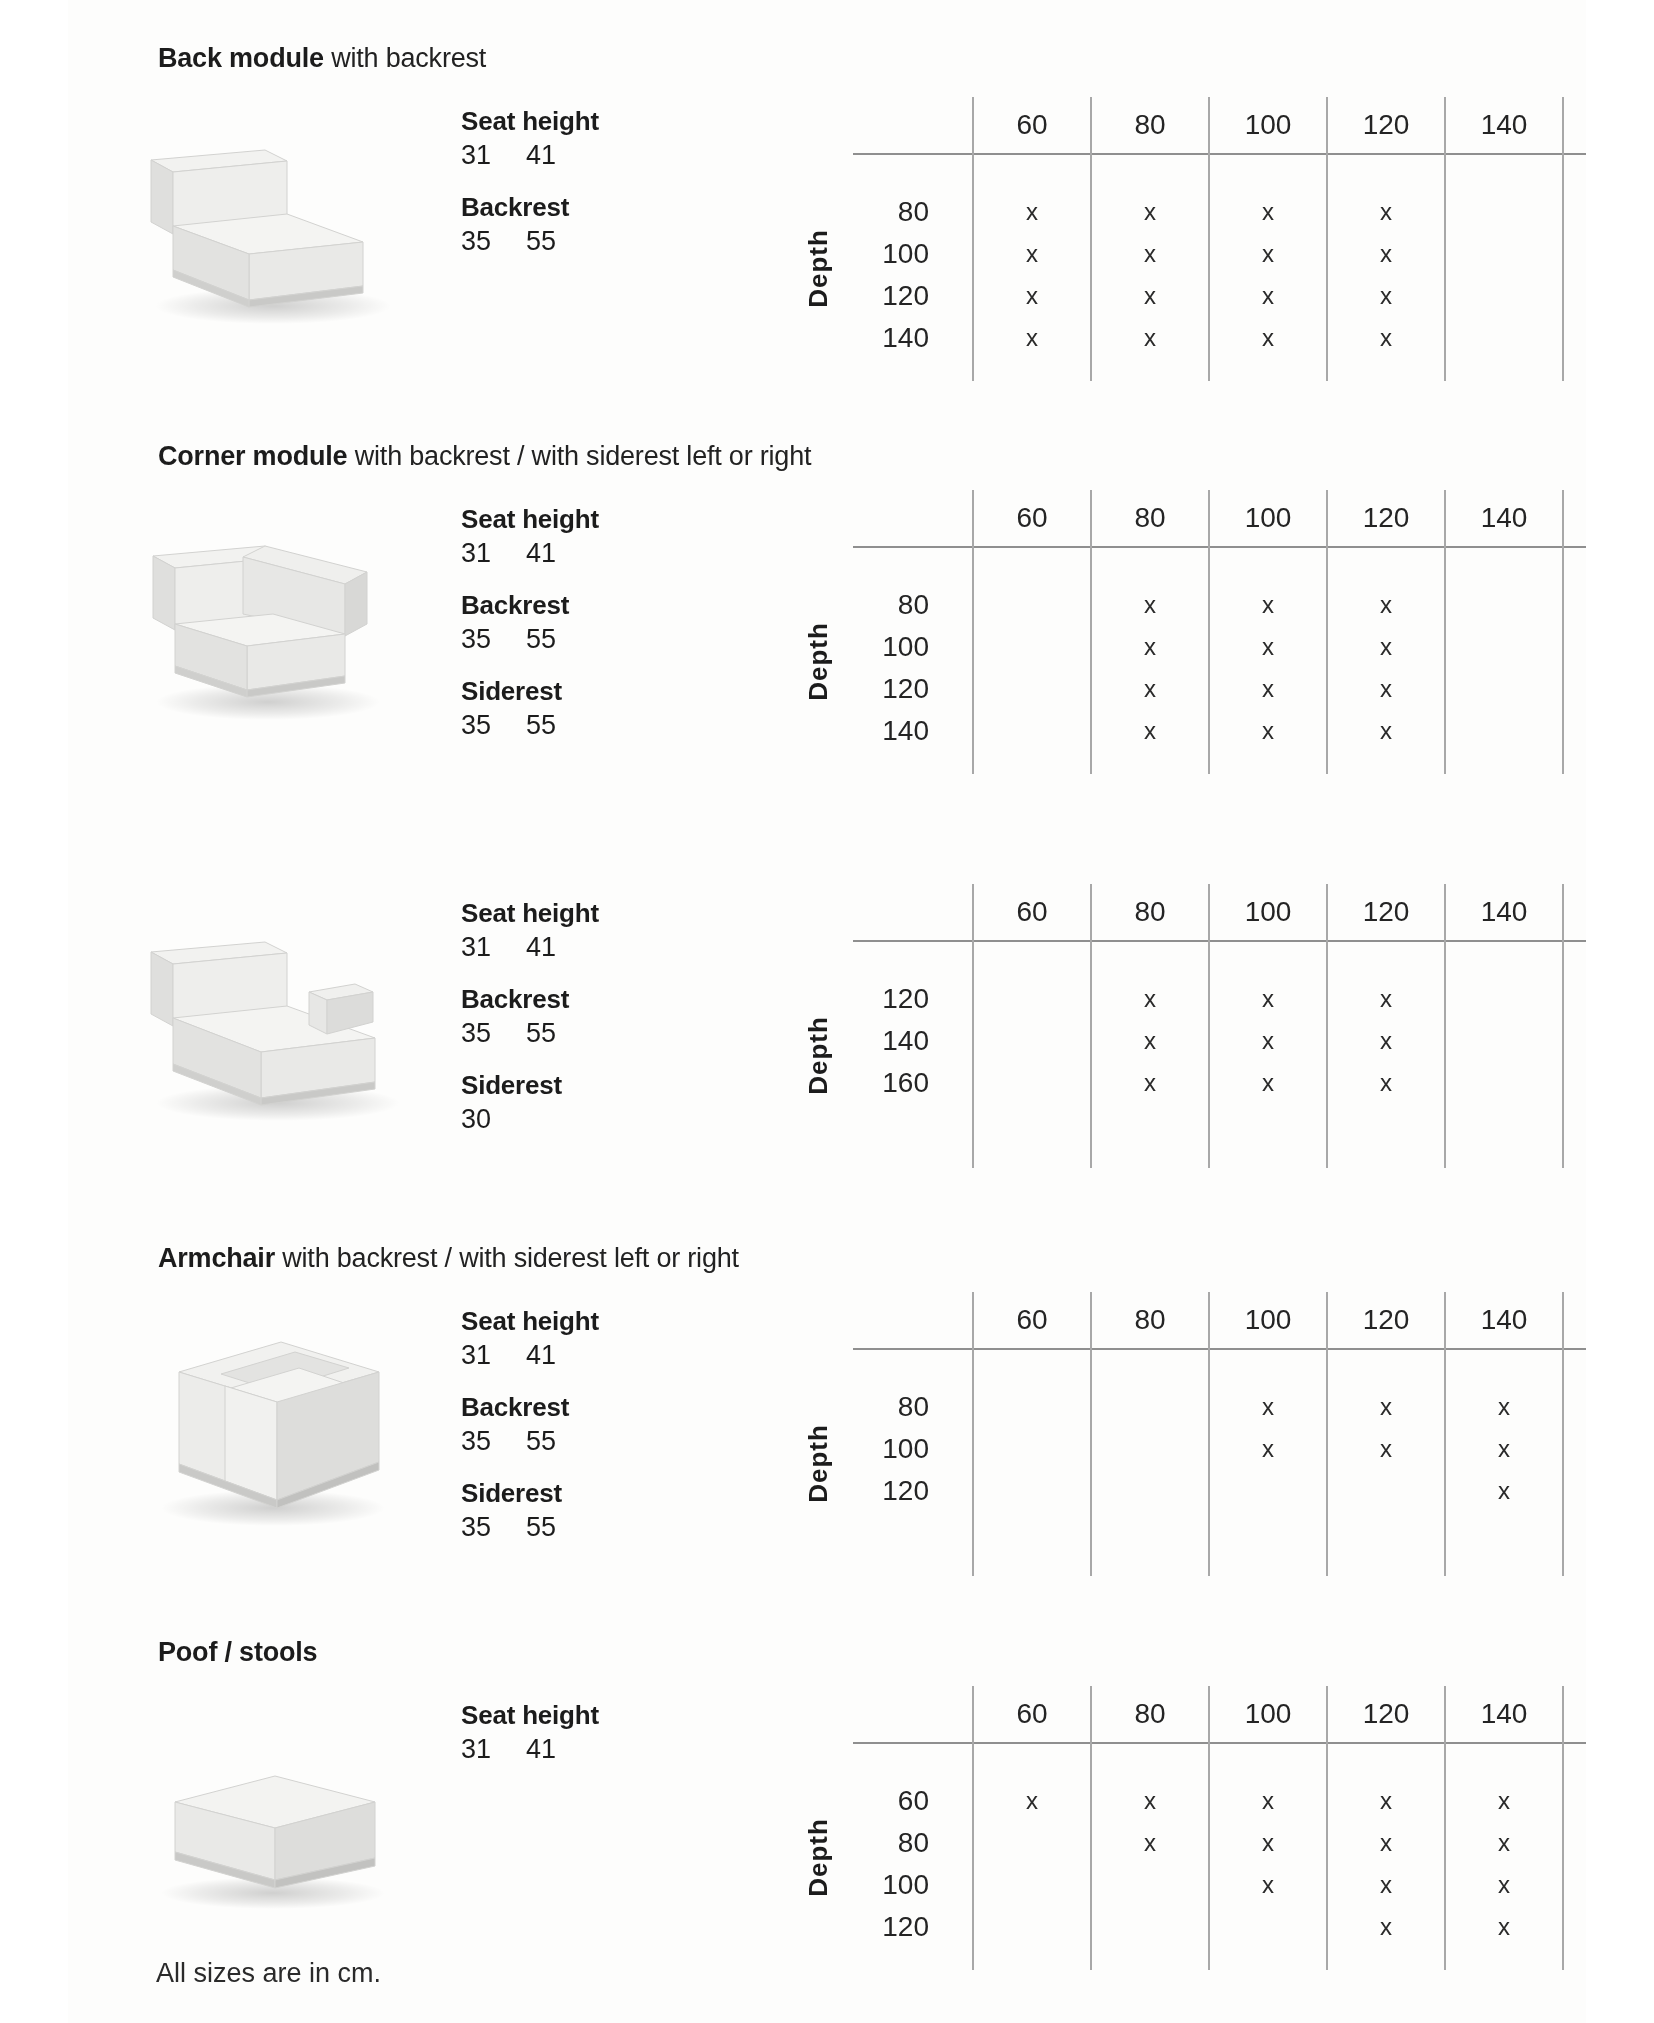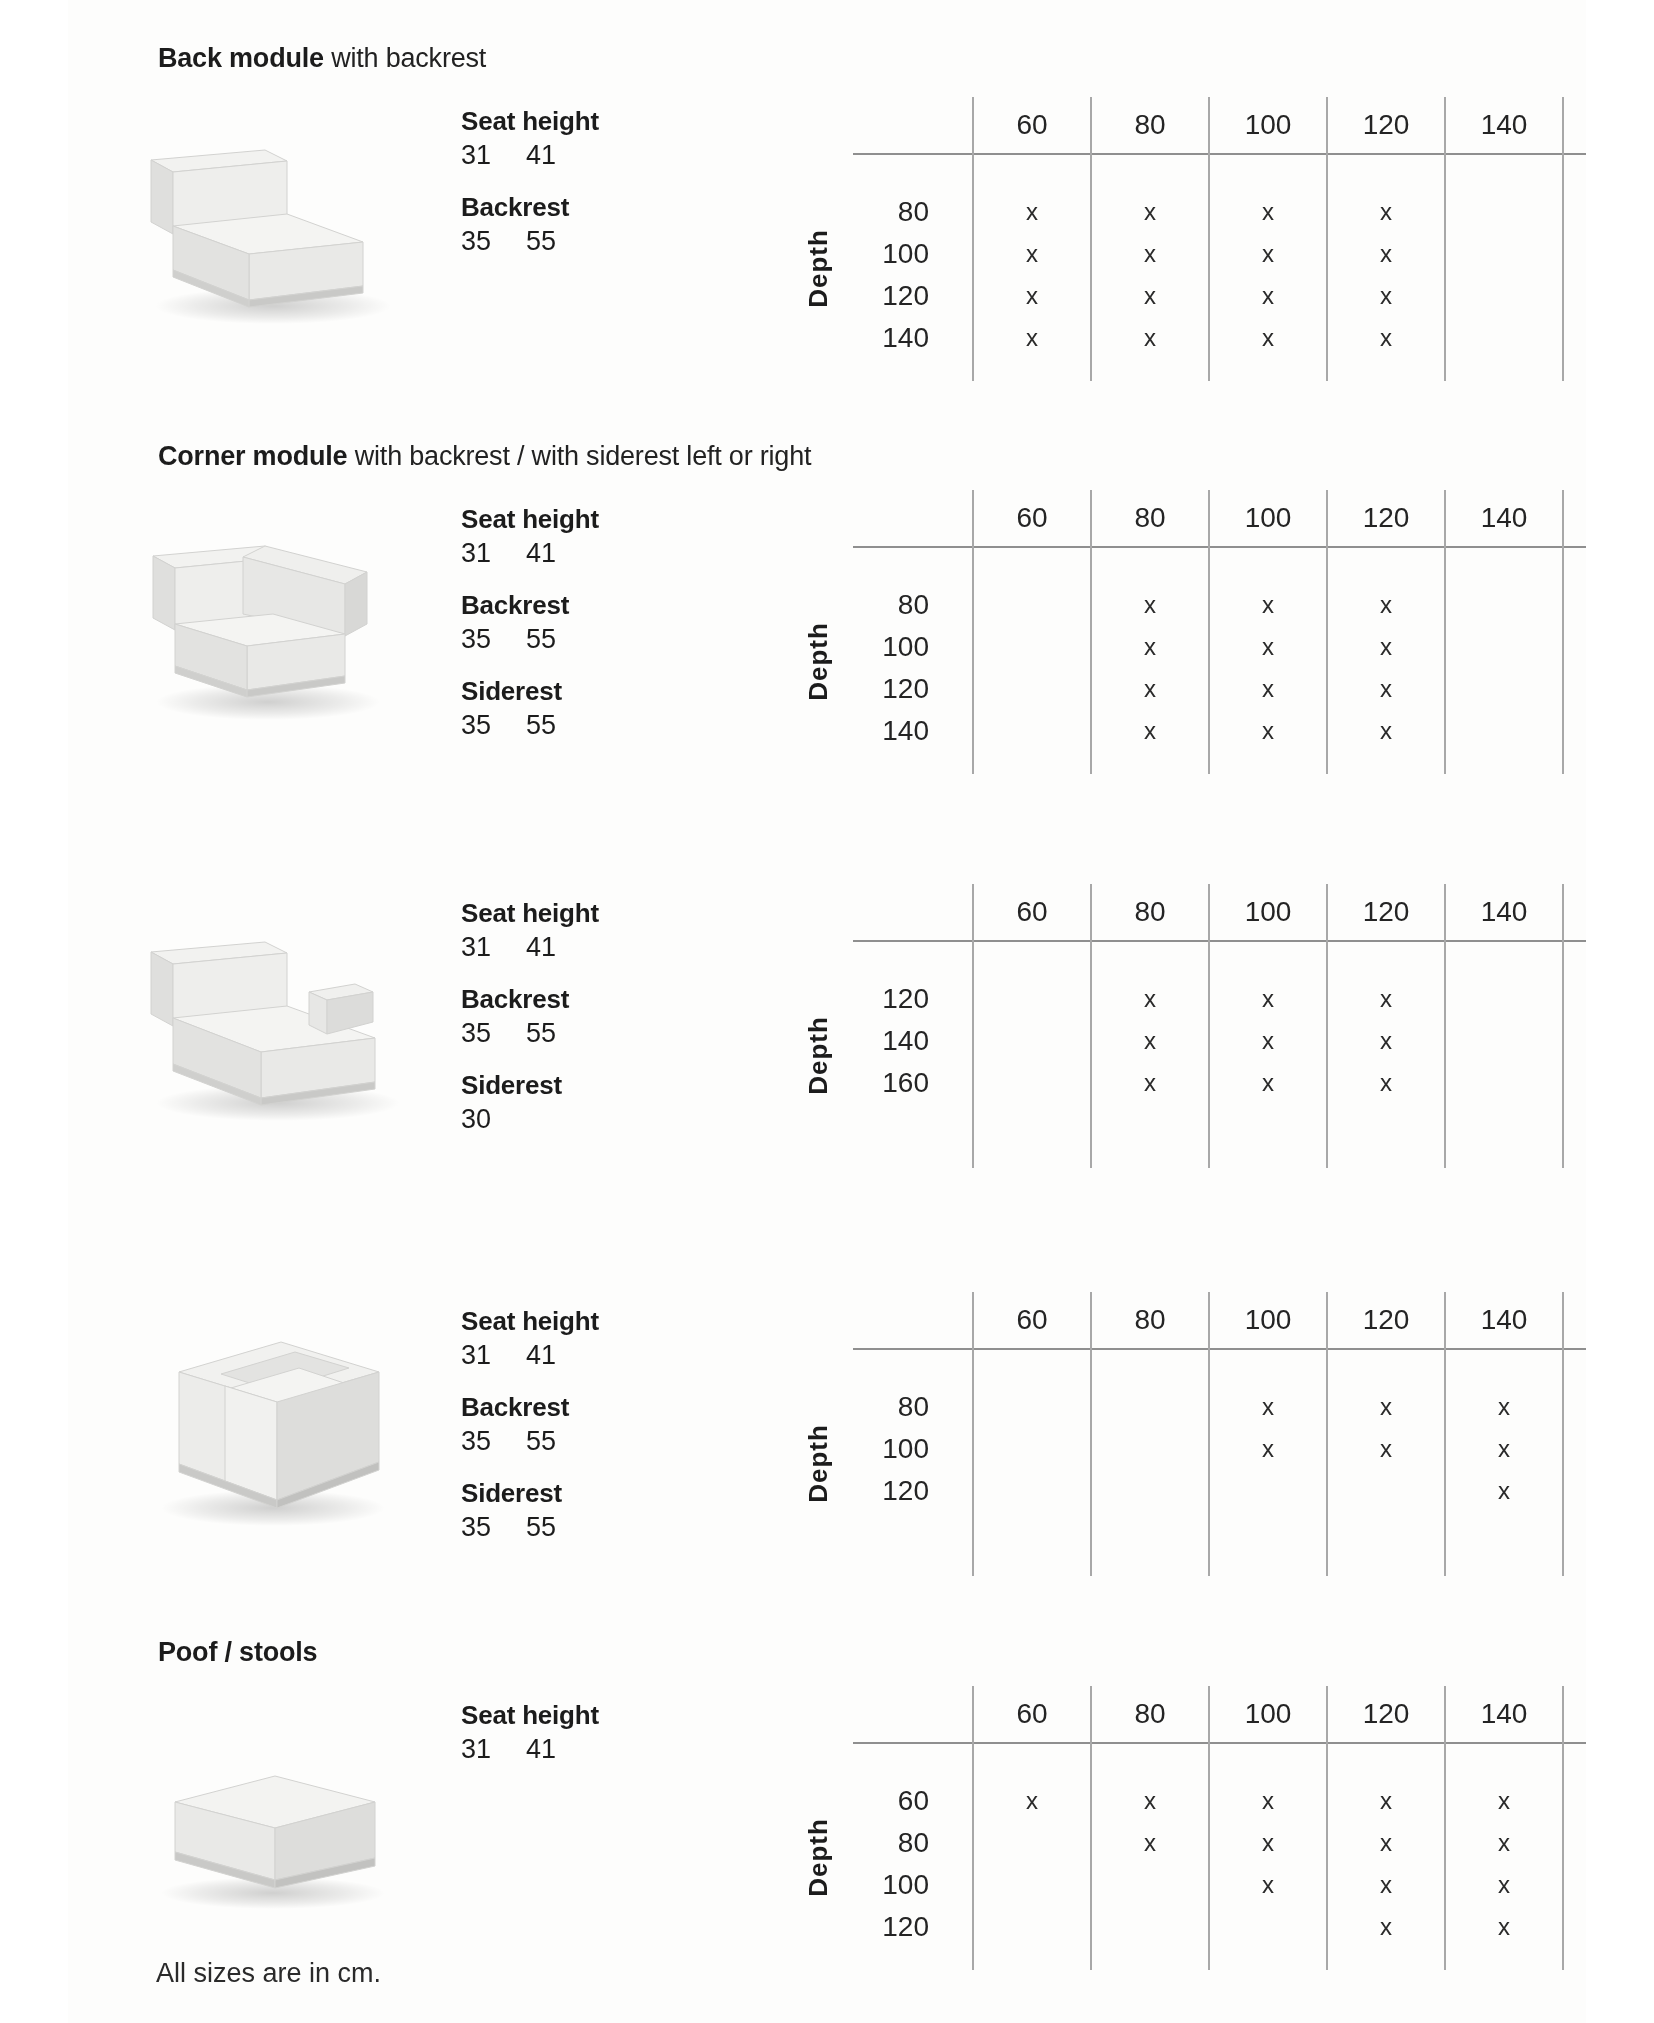--- a/index.html
+++ b/index.html
@@ -423,20 +423,24 @@
         <div class="vl" style="left:709px"></div>
         <div class="vl" style="left:826px"></div>
       </div>
       <div class="depth-label">
         <span>Depth</span>
       </div>
     </div>
   </section>
 
   <section class="module" style="top: 1230px;">
+    <h2 class="m-title">
+      <span class="t-bold">Armchair</span>
+      <span class="t-sub">with backrest / with siderest left or right</span>
+    </h2>
 
     <div class="m-art">
       <svg viewBox="0 0 330 260">
         <use href="#art-armchair" xlink:href="#art-armchair"></use>
       </svg>
     </div>
 
     <div class="m-specs">
           <div class="spec">
             <div class="spec-label">Seat height</div>

